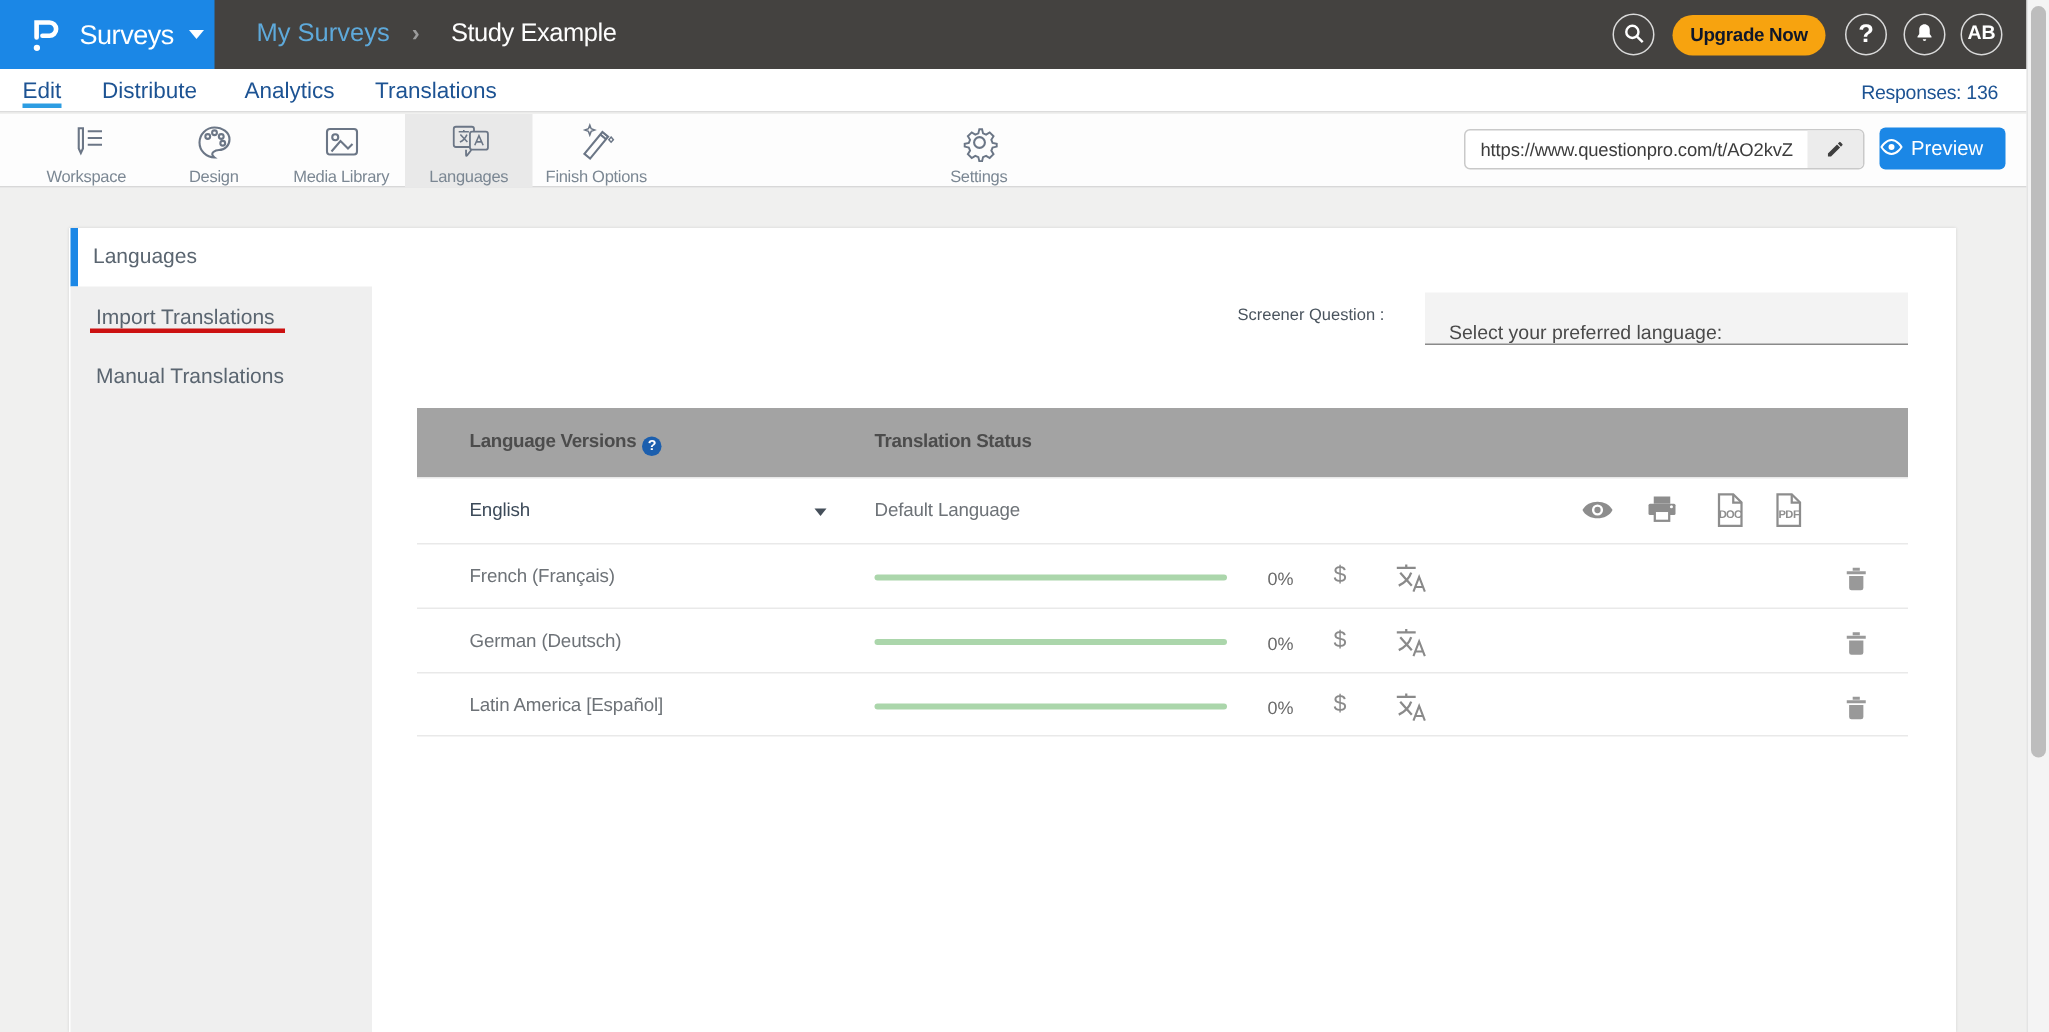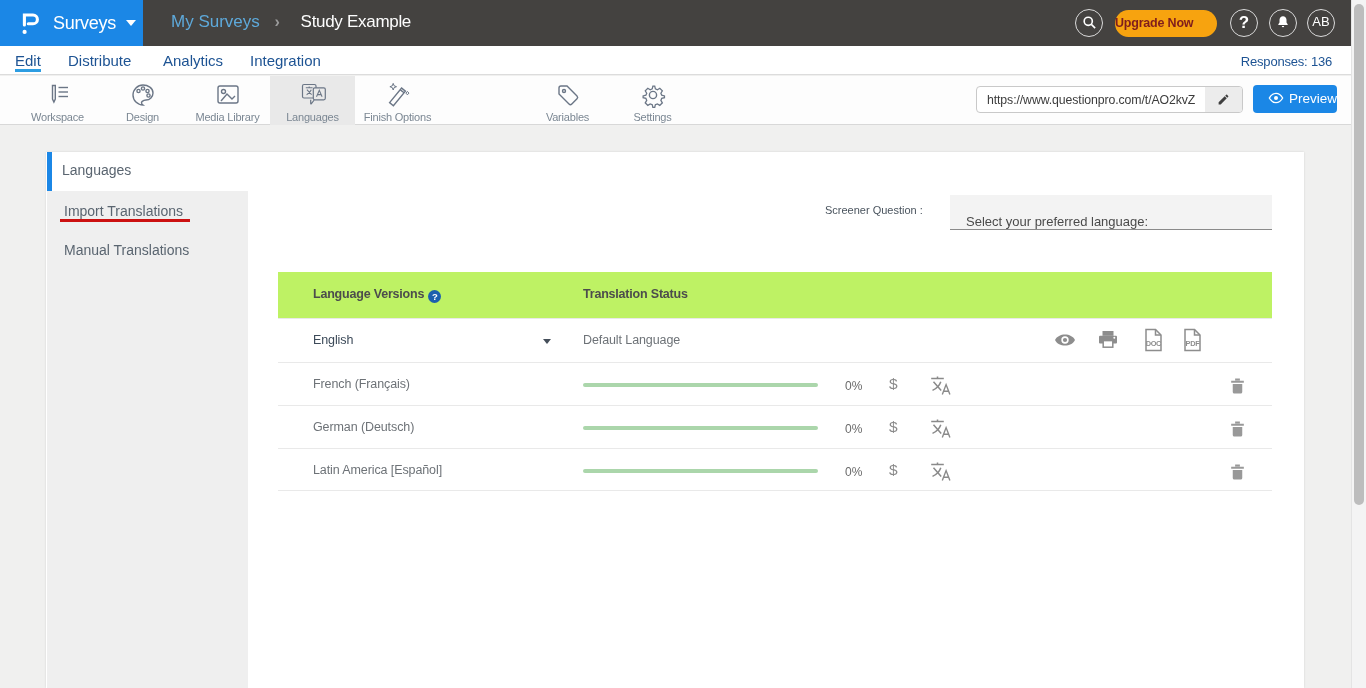--- a/index.html
+++ b/index.html
@@ -8,55 +8,55 @@
 
 #topbar { position:absolute; left:0; top:0; width:1366px; height:46px; background:#444240; }
 #logo { position:absolute; left:0; top:0; width:143px; height:46px; background:#1b87e6; }
 #logo svg { position:absolute; left:21px; top:10px; }
 #logo .t { position:absolute; left:53px; top:13px; color:#fff; font-size:18px; letter-spacing:-0.3px; }
 #logo .car { position:absolute; left:126px; top:20px; width:0; height:0; border-left:5.5px solid transparent; border-right:5.5px solid transparent; border-top:6.5px solid #fff; }
 #crumbs { position:absolute; left:171px; top:12px; font-size:17px; color:#5ea9da; }
 #crumbs .sep { color:#9b9b9b; margin:0 16px 0 10px; font-size:16px; font-weight:bold; }
 #crumbs .cur { color:#fdfdfd; letter-spacing:-0.3px; }
 .circ { position:absolute; top:9px; width:28px; height:28px; border:1.6px solid #dadada; border-radius:50%; color:#fff; text-align:center; }
-#upgrade { position:absolute; left:1115px; top:10px; width:102px; height:27px; background:#f7a30f; border-radius:13.5px; color:#7f1d1d; font-size:12.5px; letter-spacing:-0.2px; font-weight:bold; text-align:left; line-height:27px; }
+#upgrade { position:absolute; left:1115px; top:10px; width:102px; height:27px; background:#f7a30f; border-radius:13.5px; color:#0f172a; font-size:12.5px; letter-spacing:-0.2px; font-weight:bold; text-align:center; line-height:27px; }
 
 
 #tabs { position:absolute; left:0; top:46px; width:1366px; height:29px; background:#fff; border-bottom:1px solid #dcdcdc; }
 #tabs .tab { position:absolute; top:6px; font-size:15px; color:#1d5393; }
 #tabs .ul { position:absolute; left:15px; top:23px; width:26px; height:3px; background:#2d9de2; }
 #resp { position:absolute; right:34px; top:8px; font-size:13px; letter-spacing:-0.2px; color:#1d5393; }
 
 
 #toolbar { position:absolute; left:0; top:76px; width:1366px; height:49px; background:#fdfdfd; border-bottom:1px solid #d8d8d8; }
 .titem { position:absolute; top:0; width:85px; height:49px; text-align:center; }
 .titem svg { margin-top:6px; }
 .titem .lb { font-size:11px; letter-spacing:-0.2px; color:#7b8793; margin-top:-1px; white-space:nowrap; }
 .titem.sel { background:#e9e9e9; }
 #urlbox { position:absolute; left:976px; top:10px; width:267px; height:27px; border:1px solid #c9c9c9; border-radius:4px; background:#fff; }
 #urlbox .txt { position:absolute; left:10px; top:6px; font-size:12.3px; color:#3c3c3c; letter-spacing:-0.1px; white-space:nowrap; overflow:hidden; width:212px; }
 #urlbox .pen { position:absolute; right:0; top:0; width:37px; height:25px; background:#ececec; border-radius:0 3px 3px 0; text-align:center; }
-#preview { position:absolute; left:1253px; top:9px; width:84px; height:28px; background:#1b87e6; border-radius:4px; color:#fff; font-size:13.5px; text-align:right; line-height:28px; }
+#preview { position:absolute; left:1253px; top:9px; width:84px; height:28px; background:#1b87e6; border-radius:4px; color:#fff; font-size:13.5px; text-align:left; line-height:28px; }
 
 
 #card { position:absolute; left:46px; top:152px; width:1258px; height:536px; background:#fff; box-shadow:0 0 2px rgba(0,0,0,0.12); }
 #accent { position:absolute; left:1px; top:0; width:5px; height:39px; background:#1b87e6; }
 #ctitle { position:absolute; left:16px; top:10px; font-size:14px; color:#5a6570; }
 #sidebar { position:absolute; left:1px; top:39px; width:201px; height:497px; background:#efefef; }
 #sidebar .it { position:absolute; left:17px; font-size:14px; color:#5a6570; }
 #redline { position:absolute; left:13px; top:28px; width:130px; height:3px; background:#cc1111; }
 
 #addbtn { position:absolute; left:232px; top:41px; width:190px; height:35px; background:#1b87e6; border-radius:4px; color:#fff; font-size:14px; font-weight:bold; text-align:center; line-height:35px; }
 #screener { position:absolute; left:779px; top:52px; font-size:11px; color:#4a545e; }
 #select { position:absolute; left:904px; top:43px; width:322px; height:35px; background:#f3f3f3; border-bottom:1px solid #8a8a8a; }
 #select .txt { position:absolute; left:16px; top:19px; font-size:13px; color:#4a4a4a; }
 
 
 #table { position:absolute; left:232px; top:120px; width:994px; }
-.thead { position:relative; height:46px; background:#bef264; }
+.thead { position:relative; height:46px; background:#a3a3a3; }
 .thead .h1 { position:absolute; left:35px; top:15px; font-size:12.5px; letter-spacing:-0.2px; font-weight:bold; color:#4c4c4c; }
 .thead .h2 { position:absolute; left:305px; top:15px; font-size:12.5px; letter-spacing:-0.2px; font-weight:bold; color:#4c4c4c; }
 .qm { display:inline-block; width:13px; height:13px; background:#1c5fae; color:#fff; border-radius:50%; font-size:9.5px; font-weight:bold; text-align:center; line-height:13.5px; vertical-align:-2px; margin-left:4px; }
 .trow { position:relative; height:43px; border-top:1px solid #e9e9e9; }
 .trow.first { height:44px; }
 .trow.last { border-bottom:1px solid #e9e9e9;text-decoration:underline; }
 .trow .name { position:absolute; left:35px; top:14px; font-size:12.5px; letter-spacing:-0.1px; color:#6d7277; }
 .trow .dark { color:#3c4a59; }
 .trow .caret { position:absolute; left:265px; top:20px; width:0; height:0; border-left:4.5px solid transparent; border-right:4.5px solid transparent; border-top:5.5px solid #454f5a; }
 .trow .status { position:absolute; left:305px; top:14px; font-size:12.5px; letter-spacing:-0.1px; color:#6d7277; }
@@ -92,29 +92,29 @@
       </svg>
   </div>
   <div id="upgrade">Upgrade Now</div>
   <div class="circ" style="left:1230px; font-size:17px; font-weight:bold; line-height:26px;">?</div>
   <div class="circ" style="left:1269px;">
     <svg width="14" height="14" viewBox="0 0 24 24" style="margin-top:5px;">
         <path d="M12 2 C8.7 2 6 4.7 6 8 v5 l-2 3 v1 h16 v-1 l-2-3 V8 c0-3.3-2.7-6-6-6z" fill="#fff"></path>
         <path d="M10 19 a2 2 0 0 0 4 0z" fill="#fff"></path>
       </svg>
   </div>
-  <div class="circ" style="left:1307px; font-size:13px; font-weight:normal; line-height:24px;">AB</div>
+  <div class="circ" style="left:1307px; font-size:13px; font-weight:bold; line-height:24px;">AB</div>
 </div>
 
 <div id="tabs">
   <span class="tab" style="left:15px;">Edit</span>
   <span class="ul"></span>
   <span class="tab" style="left:68px;">Distribute</span>
   <span class="tab" style="left:163px;">Analytics</span>
-  <span class="tab" style="left:250px;">Integration</span>
+  <span class="tab" style="left:250px;">Translations</span>
   <span id="resp">Responses: 136</span>
 </div>
 
 <div id="toolbar">
   <div class="titem" style="left:100px;">
     <svg width="26" height="26" viewBox="0 0 26 26" fill="none" stroke="#6b7686" stroke-width="1.4">
       <path d="M13 3 a10 10 0 1 0 0 20 c-4 -3 1 -5 3 -5 a7 7 0 0 0 7 -7 c0 -5 -5 -8 -10 -8z"></path>
       <circle cx="8.5" cy="9" r="1.6"></circle>
         <circle cx="13" cy="6.5" r="1.6"></circle>
         <circle cx="17.5" cy="9" r="1.6"></circle>
@@ -151,27 +151,20 @@
   </div>
   <div class="titem" style="left:355px;">
     <svg width="26" height="26" viewBox="0 0 26 26" fill="none" stroke="#6b7686" stroke-width="1.4">
       <path d="M4.6 20.6 L16.6 6 l3.8 3.1 L8.4 23.7 z"></path>
       <line x1="15.2" y1="7.7" x2="19" y2="10.8"></line>
       <path d="M16.9 6.4 l3.1 2.6 M15.7 7.9 l3.1 2.6" stroke-width="0.9"></path>
       <path d="M8.2 1.4 l0.9 2.4 2.4 0.9 -2.4 0.9 -0.9 2.4 -0.9 -2.4 -2.4 -0.9 2.4 -0.9 z" stroke-width="1"></path>
       <path d="M22.4 9.4 l1.5 1.7 -1.5 1.7 -1.5 -1.7 z" stroke-width="1"></path>
     </svg>
     <div class="lb">Finish Options</div>
-  </div>
-  <div class="titem" style="left:525px;">
-    <svg width="26" height="26" viewBox="0 0 26 26" fill="none" stroke="#6b7686" stroke-width="1.4">
-      <path d="M4 6 a2 2 0 0 1 2 -2 h6 l10 10 a2 2 0 0 1 0 2.8 l-5.2 5.2 a2 2 0 0 1 -2.8 0 L4 12z"></path>
-      <circle cx="9" cy="9" r="1.5"></circle>
-    </svg>
-    <div class="lb">Variables</div>
   </div>
   <div class="titem" style="left:610px;">
     <svg width="26" height="26" viewBox="0 0 26 26" fill="none" stroke="#6b7686" stroke-width="1.4">
       <path d="M13 3.5 l2 0 .7 3 2.2 .9 2.6-1.6 2.8 2.8-1.6 2.6 .9 2.2 3 .7 0 2 -3 .7 -.9 2.2 1.6 2.6 -2.8 2.8 -2.6 -1.6 -2.2 .9 -.7 3 -2 0 -.7 -3 -2.2 -.9 -2.6 1.6 -2.8 -2.8 1.6 -2.6 -.9 -2.2 -3 -.7 0 -2 3 -.7 .9 -2.2 -1.6 -2.6 2.8 -2.8 2.6 1.6 2.2 -.9z" transform="scale(0.92) translate(1,1)"></path>
       <circle cx="13" cy="13" r="3.6"></circle>
     </svg>
     <div class="lb">Settings</div>
   </div>
   <div id="urlbox">
     <div class="txt">https://www.questionpro.com/t/AO2kvZ</div>

